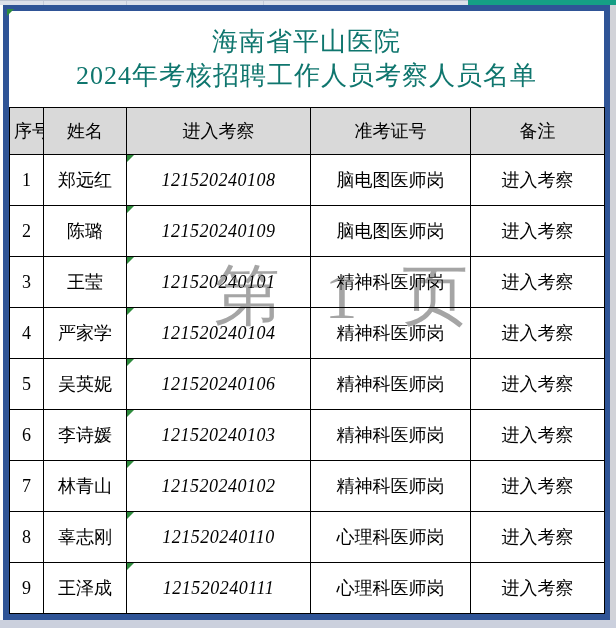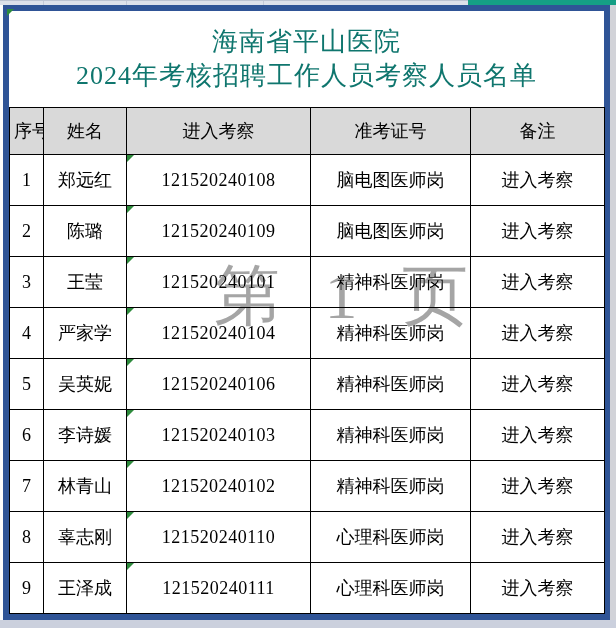--- a/index.html
+++ b/index.html
@@ -88,21 +88,21 @@
     font-size: 18px;
     color: #000000;
     position: relative;
     padding: 4px;
     overflow: hidden;
     white-space: nowrap;
   }
   table.roster thead tr { height: 47px; }
   table.roster tbody tr { height: 51px; }
   table.roster thead th { background: #d9d9d9; }
-  td.num { font-size: 17px; letter-spacing: 0.5px; }
+  td.num { font-size: 17px; letter-spacing: 0.5px; font-style: italic; }
   
   .flag {
     position: absolute;
     left: 0; top: 0;
     width: 0; height: 0;
     border-top: 7px solid #2e8b3d;
     border-right: 7px solid transparent;
   }
   .sheet-corner-flag {
     position: absolute;

